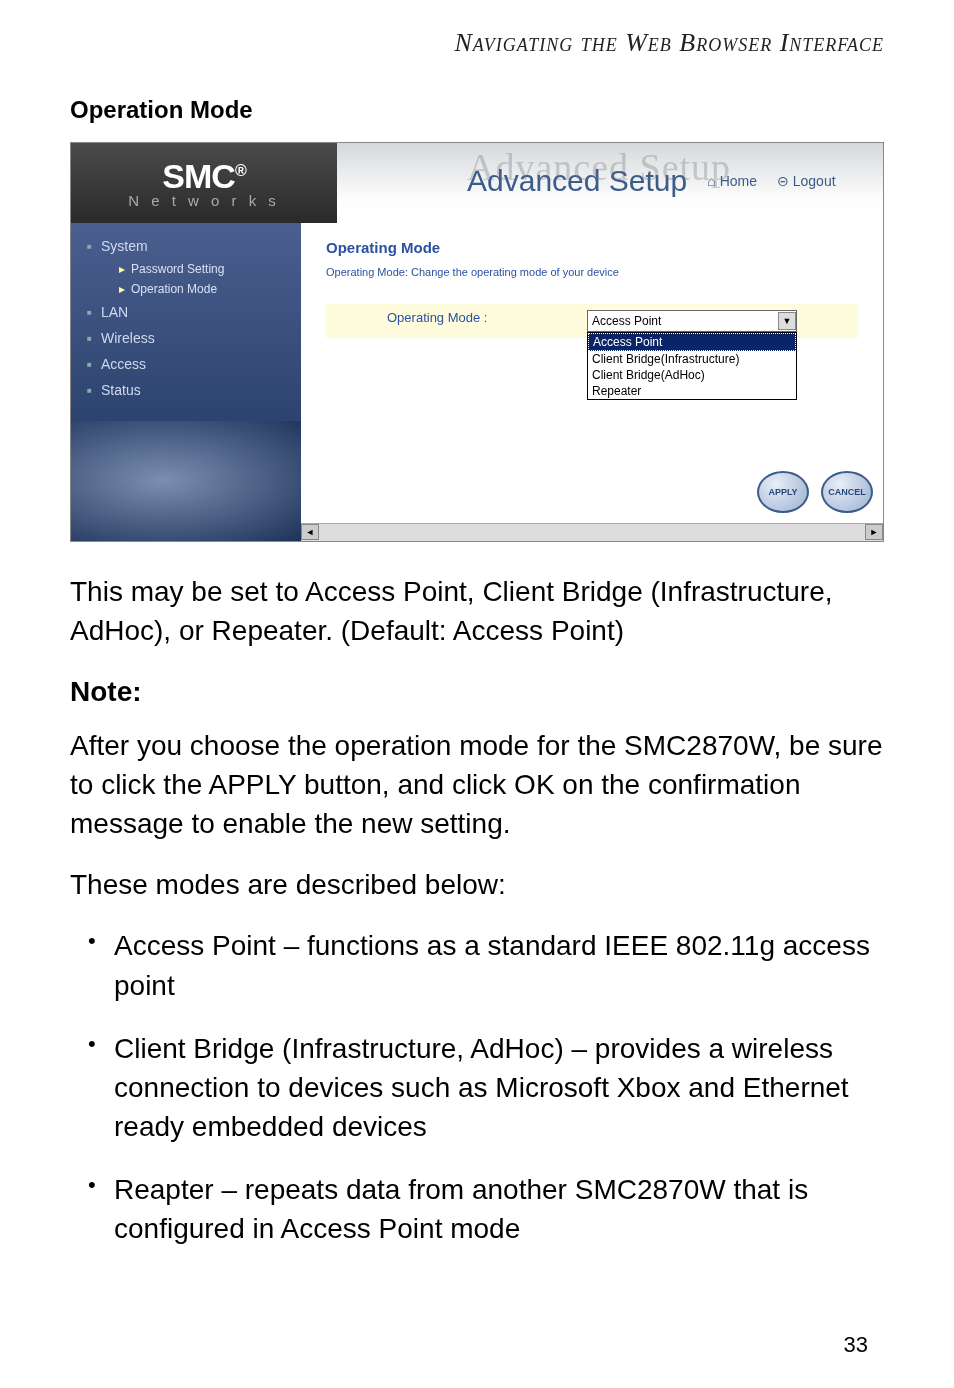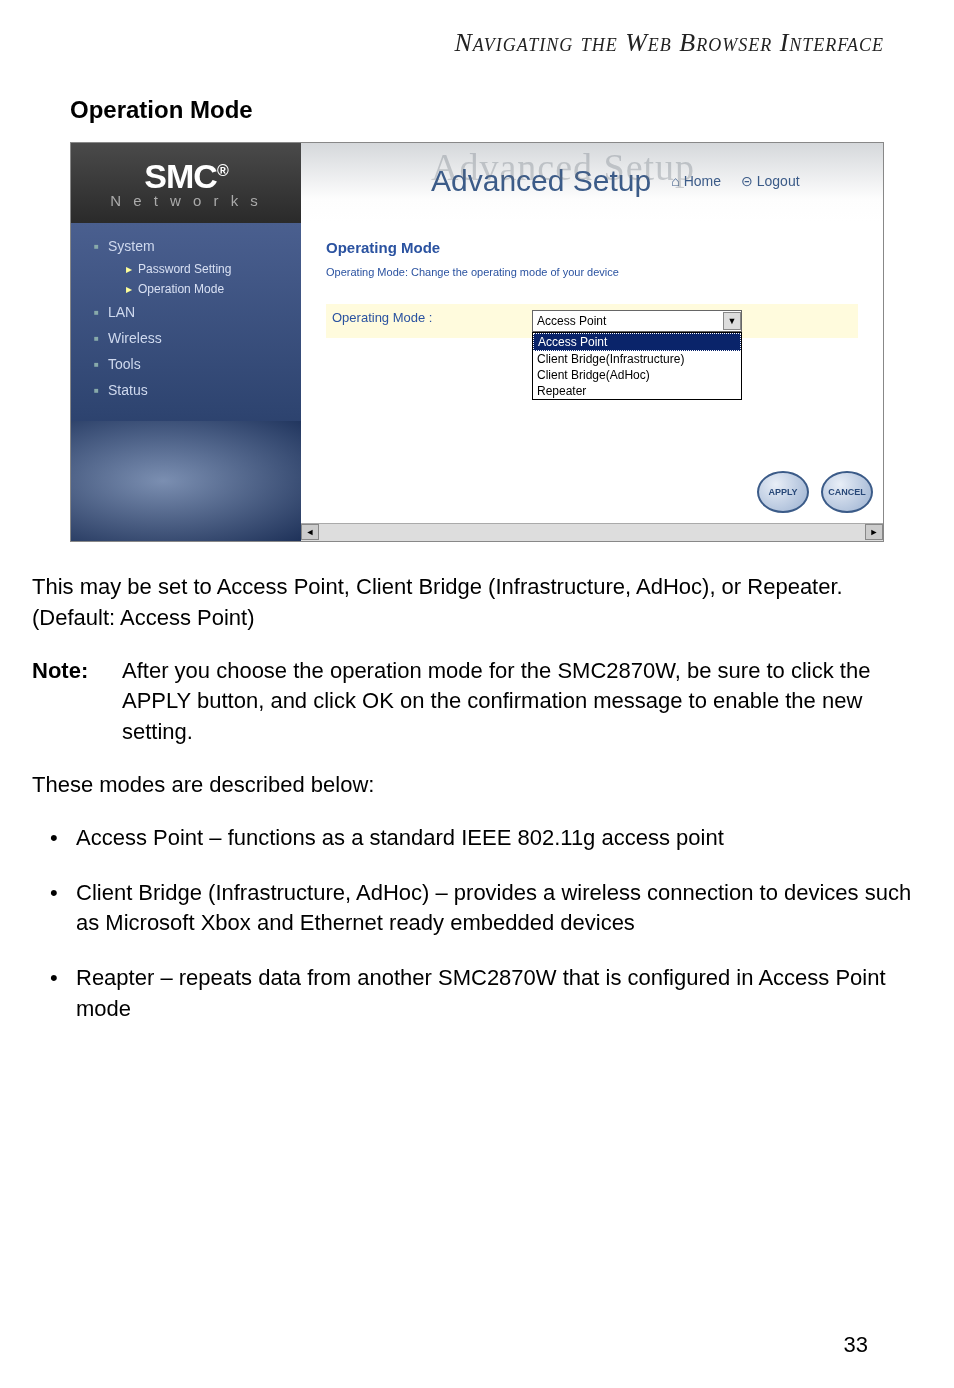--- a/index.html
+++ b/index.html
@@ -31,21 +31,21 @@
       height: 400px;
       position: relative;
       overflow: hidden;
       background: #fff;
     }
     .app-top {
       display: flex;
       height: 80px;
     }
     .logo-cell {
-      width: 230px;
+      width: 266px;
       background: #3a3a3a;
       background: linear-gradient(180deg, #4a4a4a 0%, #2a2a2a 100%);
       display: flex;
       align-items: center;
       justify-content: center;
       flex-direction: column;
     }
     .logo-text {
       color: #fff;
       font-size: 34px;
@@ -95,21 +95,20 @@
       display: flex;
       height: calc(100% - 80px);
     }
     .sidebar {
       width: 230px;
       background: linear-gradient(180deg, #4a5f8f 0%, #2e4470 60%, #1e2f55 100%);
       color: #fff;
       font-size: 14px;
       padding-top: 10px;
       position: relative;
-      padding-left: 7px;
     }
     .sidebar .item {
       padding: 5px 0 5px 30px;
       color: #cfd9ee;
       position: relative;
     }
     .sidebar .sub {
       padding: 3px 0 3px 48px;
       font-size: 12px;
       color: #d8e0f3;
@@ -151,20 +150,21 @@
     .content-desc {
       font-size: 11px;
       color: #2a52a0;
       margin-bottom: 26px;
     }
     .row {
       display: flex;
       align-items: flex-start;
       background: #fffbdd;
       padding: 6px 6px 6px 6px;
+      justify-content: center;
     }
     .row-label {
       width: 200px;
       color: #2a52a0;
       font-size: 13px;
     }
     .dd {
       position: relative;
     }
     .dd-select {
@@ -226,27 +226,27 @@
       left: 0;
       right: 0;
       height: 18px;
       background: #ddd;
       border-top: 1px solid #aaa;
       display: flex;
       justify-content: space-between;
     }
     .hscroll div { width: 18px; height: 16px; background: #ccc; border: 1px solid #888; font-size: 9px; text-align: center; line-height: 14px;}
     .body-text {
-      padding: 0 32px;
-      font-size: 22px;
+      padding: 0 70px;
+      font-size: 28px;
       line-height: 1.4;
       color: #000;
     }
     .body-text p { margin-bottom: 22px; }
-    .note-row { display: flex; gap: 22px; margin-bottom: 22px;}
+    .note-row { display: flex; gap: 14px; margin-bottom: 22px; flex-direction: column;}
     .note-row .nl { font-weight: bold; min-width: 68px;}
     ul.bullets { list-style: none; }
     ul.bullets li { position: relative; padding-left: 44px; margin-bottom: 24px;}
     ul.bullets li::before { content: "•"; position: absolute; left: 18px; top: 0; font-size: 22px;}
     .page-num { position: absolute; bottom: 30px; right: 86px; font-size: 22px;}
   </style>
 </head>
 <body>
 
 <div class="page-header">Navigating the Web Browser Interface</div>
@@ -274,21 +274,21 @@
       </div>
     </div>
   </div>
   <div class="app-body">
     <div class="sidebar">
       <div class="item bullet">System</div>
       <div class="sub subb">Password Setting</div>
       <div class="sub subb">Operation Mode</div>
       <div class="item bullet">LAN</div>
       <div class="item bullet">Wireless</div>
-      <div class="item bullet">Tools</div>
+      <div class="item bullet">Access</div>
       <div class="item bullet">Status</div>
       <div class="sidebar-img"></div>
     </div>
     <div class="content">
       <div class="content-h">Operating Mode</div>
       <div class="content-desc">Operating Mode: Change the operating mode of your device</div>
       <div class="row">
         <div class="row-label">Operating Mode :</div>
         <div class="dd">
           <div class="dd-select">

